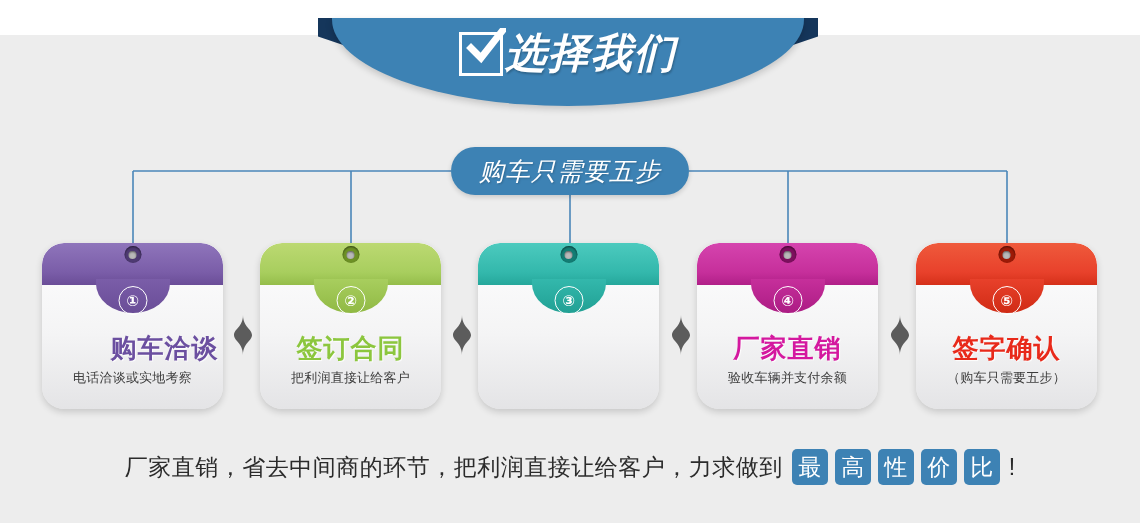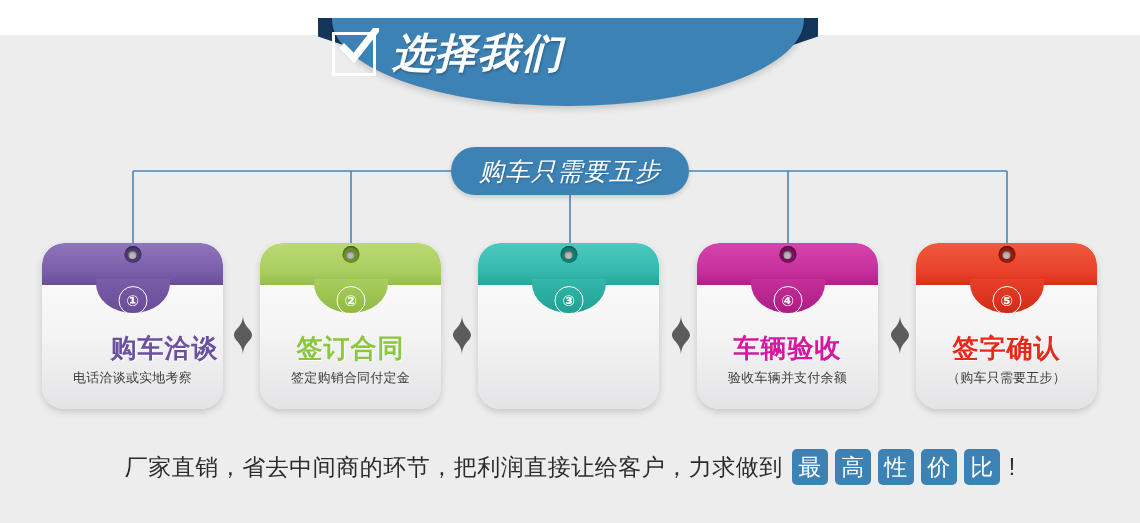--- a/index.html
+++ b/index.html
@@ -60,21 +60,22 @@
     background: #3d82b4;
     border-radius: 0 0 240px 240px / 0 0 88px 88px;
     box-shadow: 0 3px 7px rgba(0,0,0,0.18);
   }
   .banner-inner {
     position: absolute;
     left: 0; top: 0;
     width: 472px; height: 70px;
     display: flex;
     align-items: center;
-    gap: 16px;
+    justify-content: center;
+    gap: 2px;
   }
   .checkbox-icon {
     width: 38px;
     height: 38px;
     border: 3px solid #ffffff;
     position: relative;
     flex: none;
     margin-top: 2px;
   }
   .checkbox-icon .tick {
@@ -315,21 +316,21 @@
         <path d="M11 0 C11 12, 20 14, 20 20 C20 26, 11 28, 11 40 C11 28, 2 26, 2 20 C2 14, 11 12, 11 0 Z" fill="#5c5c5c"></path>
       </svg>
     </div>
 
     <div class="card" style="left:260px;">
       <div class="card-head" style="background:linear-gradient(180deg,#bcd972 0%,#a8ce5e 70%,#95bd4a 100%);"></div>
       <div class="card-tongue" style="background:linear-gradient(180deg,#a8ce5e 0%,#90b944 100%);"></div>
       <div class="grommet" style="background:#6d9125;"></div>
       <div class="card-num">②</div>
       <div class="card-title" style="color:#8cc63e;">签订合同</div>
-      <div class="card-sub">签定购销合同付定金</div>
+      <div class="card-sub">把利润直接让给客户</div>
     </div>
 
     <div class="sep" style="left:451px;">
       <svg viewBox="0 0 22 40" xmlns="http://www.w3.org/2000/svg">
         <path d="M11 0 C11 12, 20 14, 20 20 C20 26, 11 28, 11 40 C11 28, 2 26, 2 20 C2 14, 11 12, 11 0 Z" fill="#5c5c5c"></path>
       </svg>
     </div>
 
     <div class="card" style="left:478px;">
       <div class="card-head" style="background:linear-gradient(180deg,#4ccabe 0%,#33b8ac 70%,#25a79b 100%);"></div>
@@ -342,21 +343,21 @@
       <svg viewBox="0 0 22 40" xmlns="http://www.w3.org/2000/svg">
         <path d="M11 0 C11 12, 20 14, 20 20 C20 26, 11 28, 11 40 C11 28, 2 26, 2 20 C2 14, 11 12, 11 0 Z" fill="#5c5c5c"></path>
       </svg>
     </div>
 
     <div class="card" style="left:697px;">
       <div class="card-head" style="background:linear-gradient(180deg,#d544ae 0%,#c62f9b 70%,#b01f88 100%);"></div>
       <div class="card-tongue" style="background:linear-gradient(180deg,#c62f9b 0%,#ac1c84 100%);"></div>
       <div class="grommet" style="background:#7d0f5e;"></div>
       <div class="card-num">④</div>
-      <div class="card-title" style="color:#d4189f;">车辆验收</div>
+      <div class="card-title" style="color:#d4189f;">厂家直销</div>
       <div class="card-sub">验收车辆并支付余额</div>
     </div>
 
     <div class="sep" style="left:889px;">
       <svg viewBox="0 0 22 40" xmlns="http://www.w3.org/2000/svg">
         <path d="M11 0 C11 12, 20 14, 20 20 C20 26, 11 28, 11 40 C11 28, 2 26, 2 20 C2 14, 11 12, 11 0 Z" fill="#5c5c5c"></path>
       </svg>
     </div>
 
     <div class="card" style="left:916px;">

